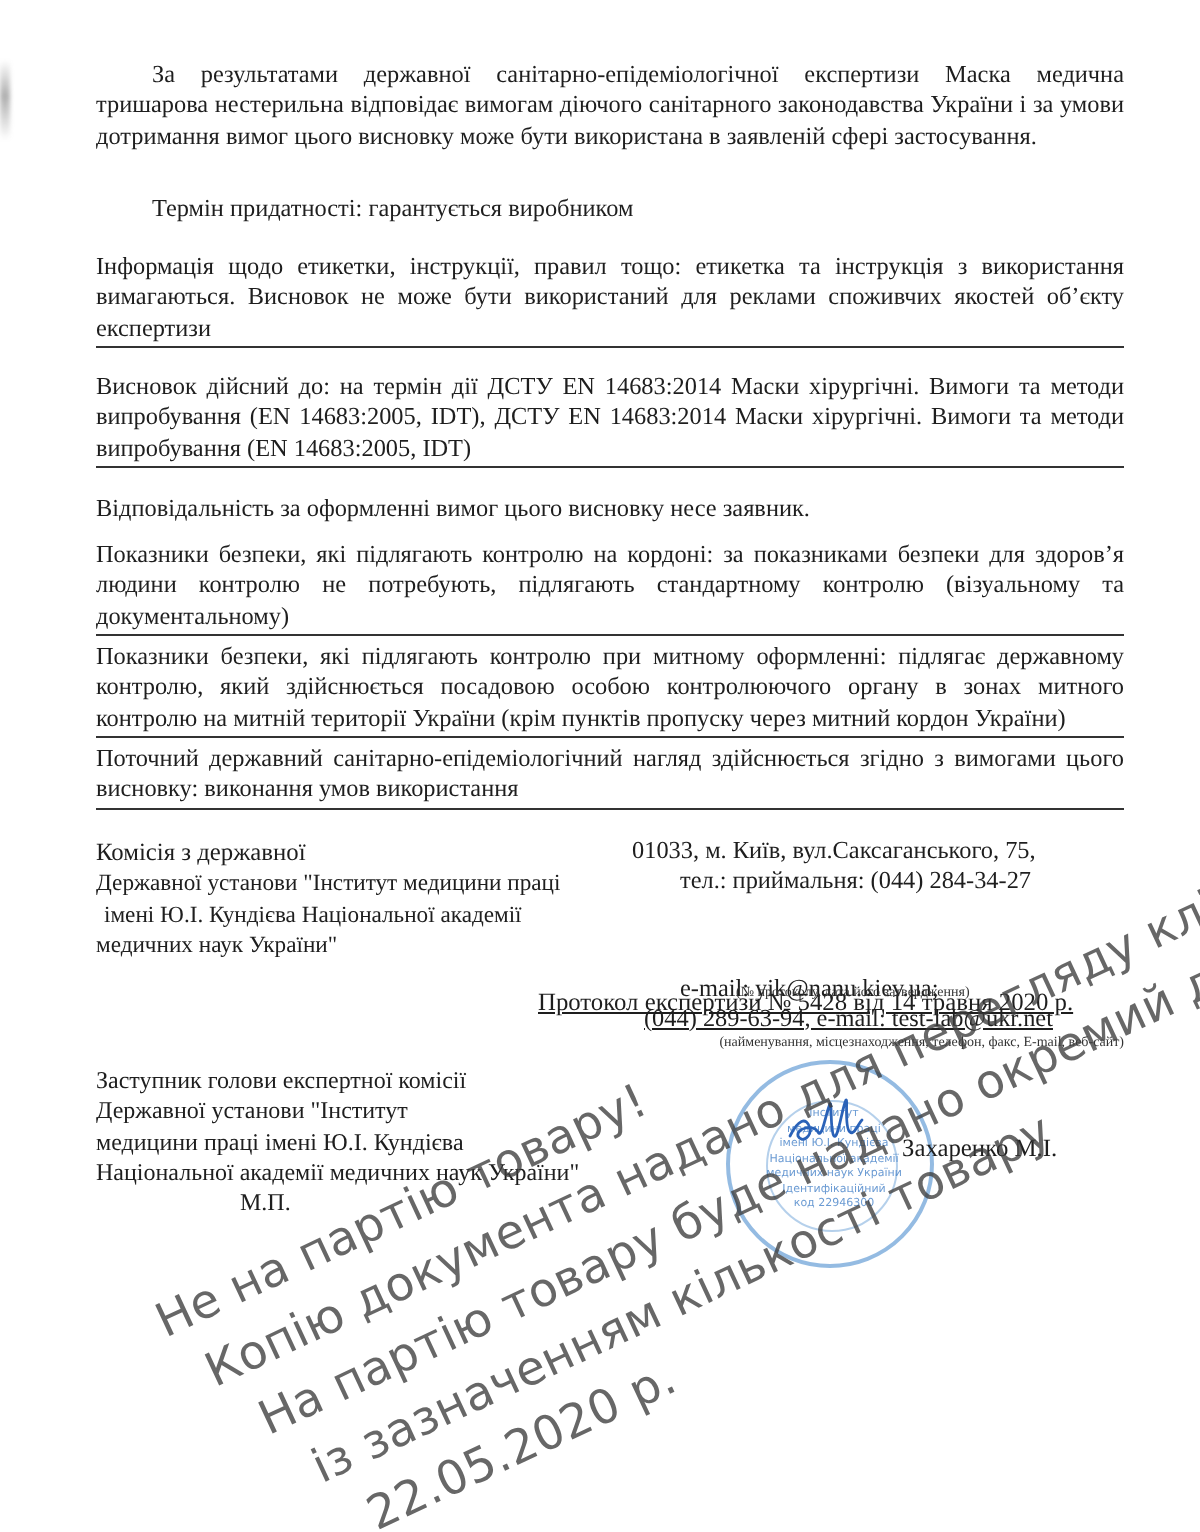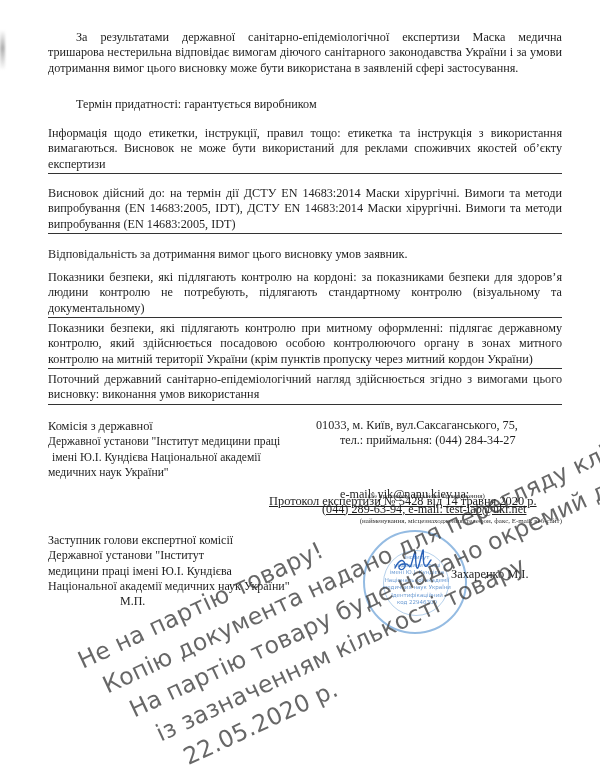--- a/index.html
+++ b/index.html
@@ -175,21 +175,21 @@
   <div class="scan-mark"></div>
 
   <div class="block indent para1">За результатами державної санітарно-епідеміологічної експертизи Маска медична тришарова нестерильна  відповідає вимогам діючого санітарного законодавства України і за умови дотримання вимог цього висновку може бути використана в заявленій сфері застосування.</div>
 
   <div class="block shelf">Термін придатності: гарантується виробником</div>
 
   <div class="block ruled info">Інформація щодо етикетки, інструкції, правил тощо: етикетка  та інструкція з використання вимагаються. Висновок не може бути використаний для реклами споживчих якостей об’єкту експертизи</div>
 
   <div class="block ruled valid">Висновок дійсний до:  на термін дії ДСТУ EN 14683:2014 Маски хірургічні. Вимоги та методи випробування (EN 14683:2005, IDT), ДСТУ EN 14683:2014 Маски хірургічні. Вимоги та методи випробування (EN 14683:2005, IDT)</div>
 
-  <div class="block resp">Відповідальність за дотримання вимог цього висновку умов заявник.</div>
+  <div class="block resp">Відповідальність за оформленні вимог цього висновку несе заявник.</div>
 
   <div class="block ruled border-ctrl">Показники безпеки, які підлягають контролю на кордоні: за  показниками безпеки для здоров’я людини контролю не потребують, підлягають стандартному контролю (візуальному та документальному)</div>
 
   <div class="block ruled supervision">Поточний державний санітарно-епідеміологічний нагляд здійснюється згідно з вимогами цього висновку: виконання умов використання</div>
 
   <div class="block ruled customs">Показники безпеки, які підлягають контролю при митному оформленні: підлягає державному контролю, який здійснюється  посадовою особою контролюючого органу в зонах митного контролю на митній території України (крім пунктів пропуску через митний кордон України)</div>
 
   <div class="commission">
     <div class="l1">Комісія з державної</div>
     <div class="l3">Державної установи "Інститут медицини праці</div>

